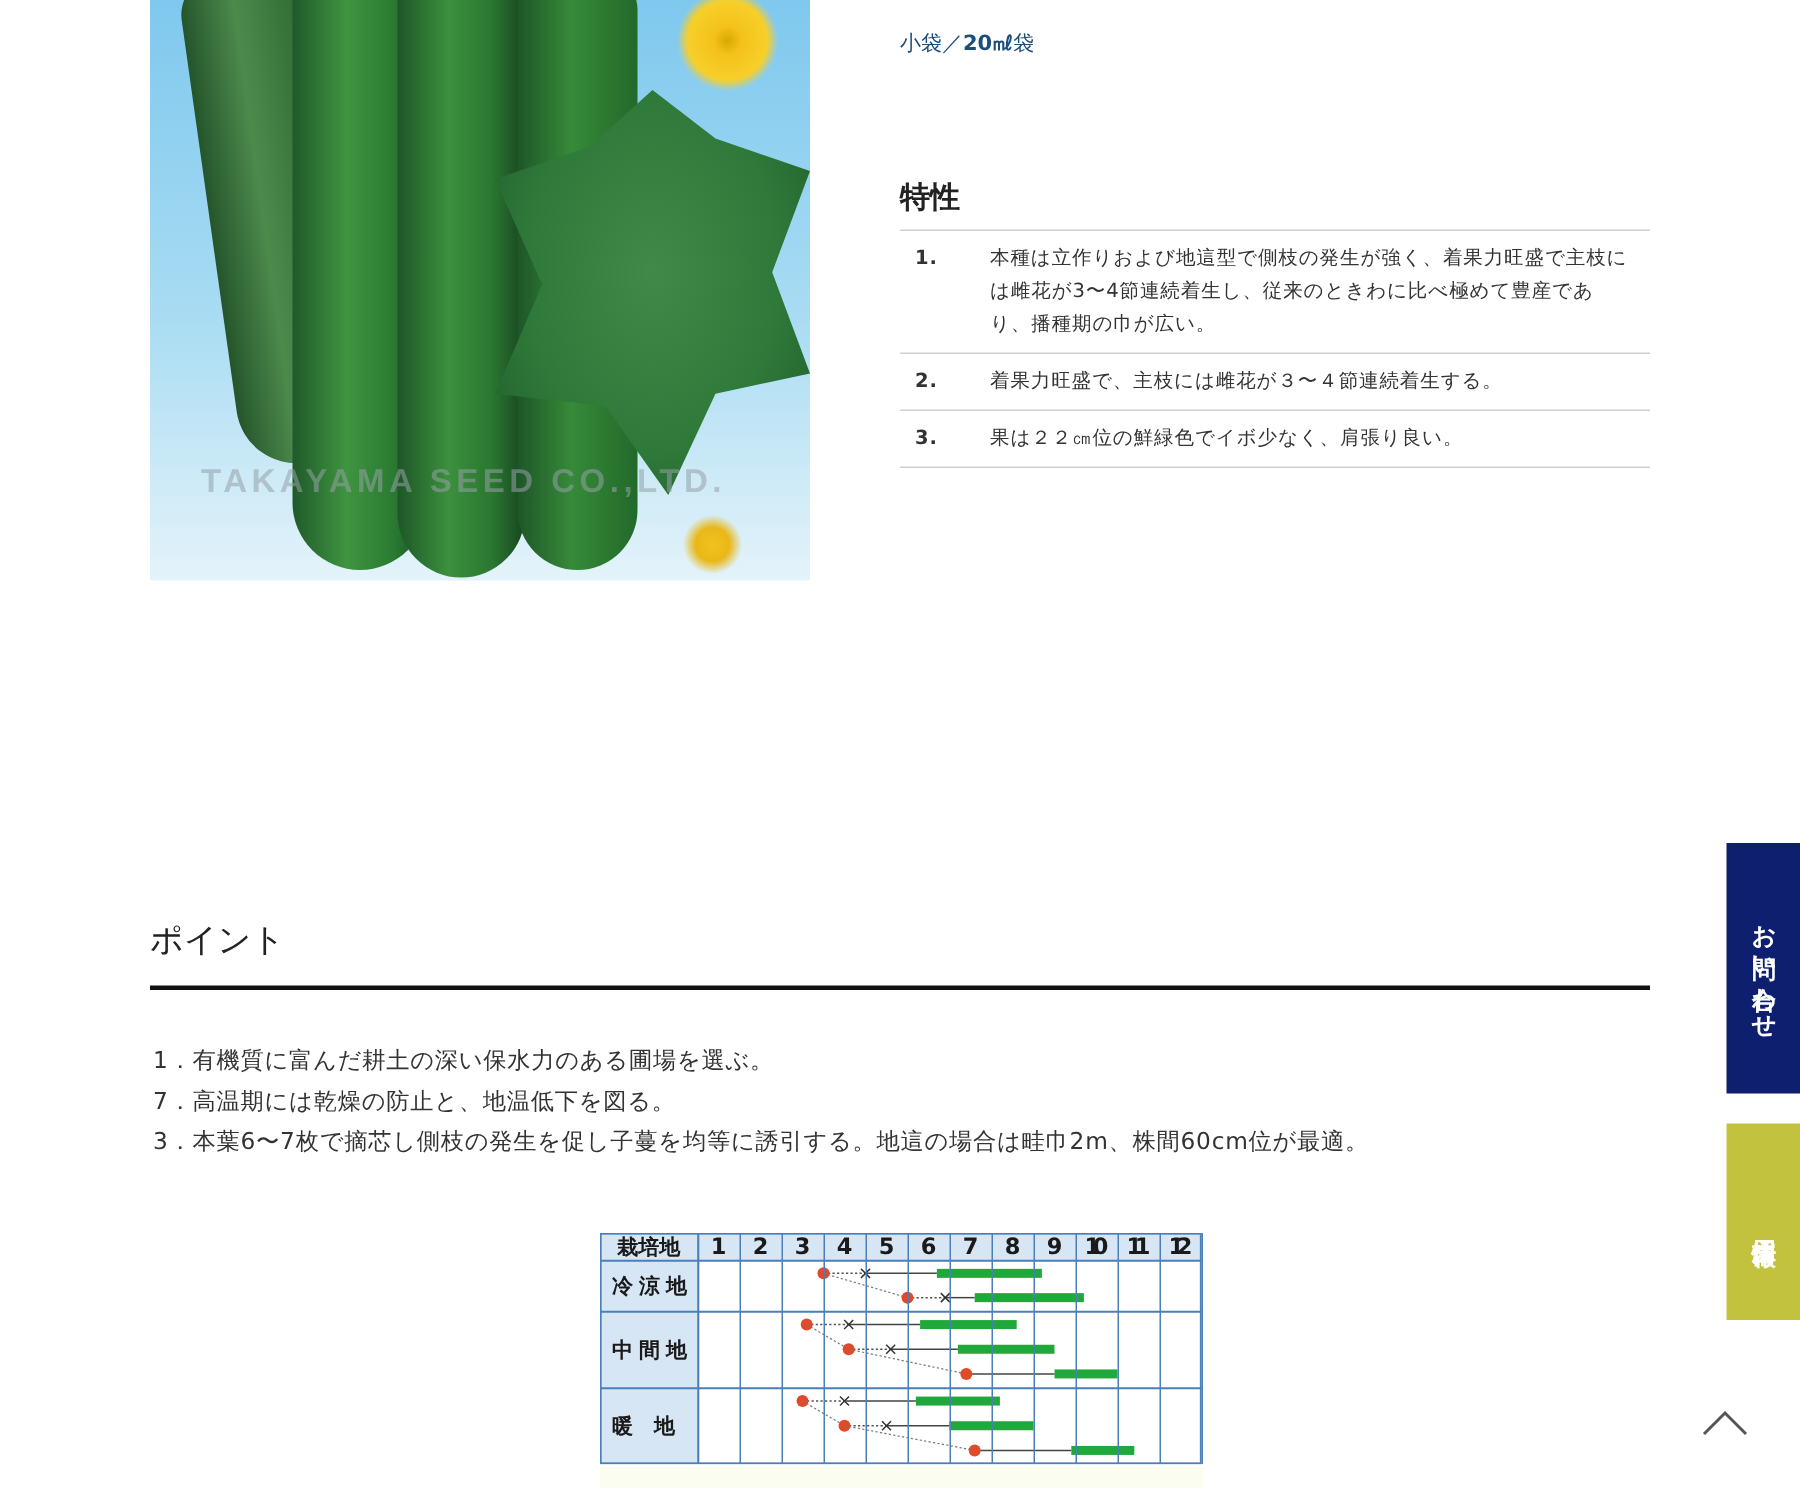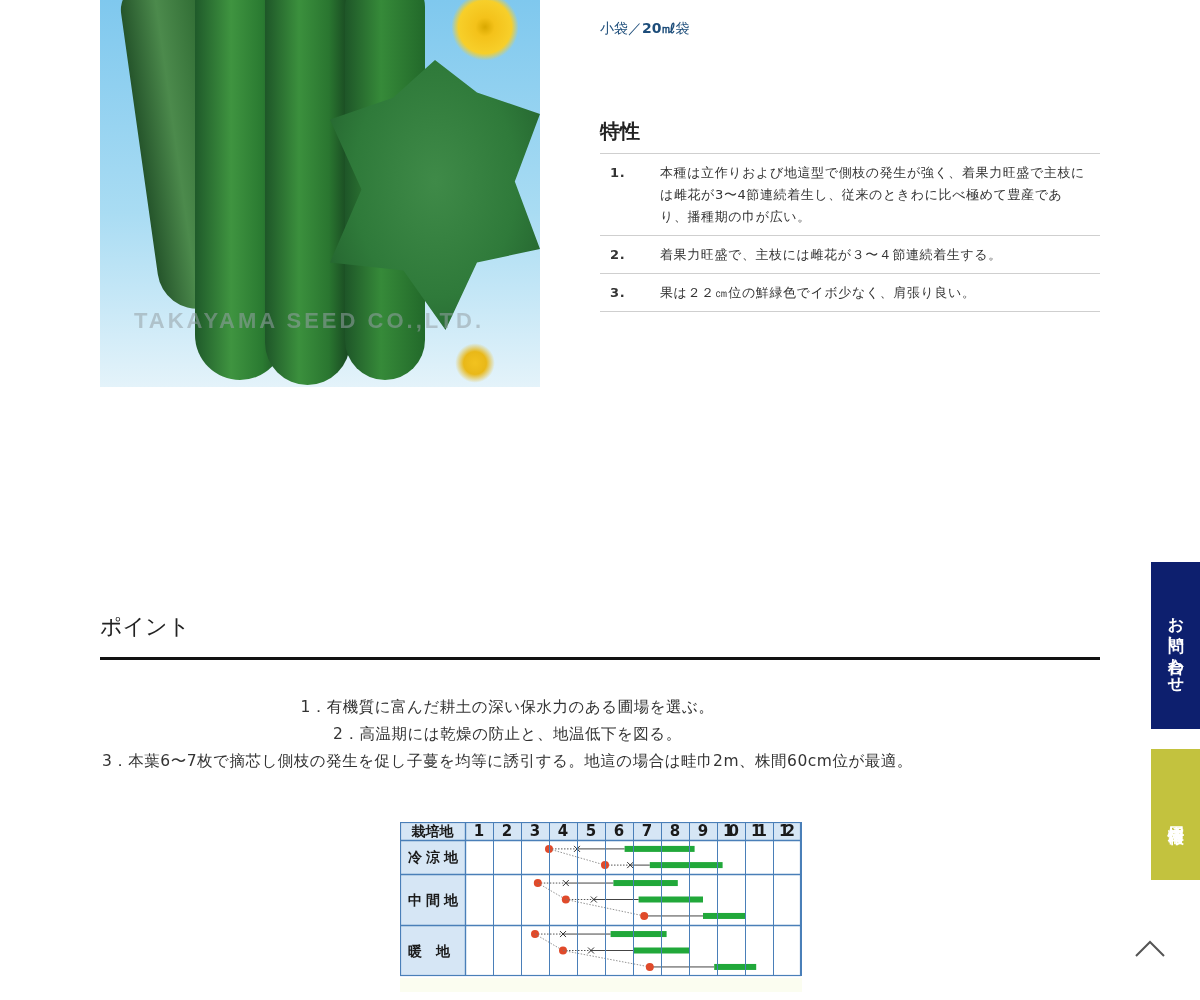--- a/index.html
+++ b/index.html
@@ -30,21 +30,21 @@
   .section-title-small { position: absolute; left: 600px; top: 94px; font-size: 20px; font-weight: bold; color: #222; margin-top: 24px; }
   .features { position: absolute; left: 600px; top: 153px; width: 500px; border-top: 1px solid #cfcfcf; }
   .feature-row { display: flex; border-bottom: 1px solid #cfcfcf; padding: 8px 0 7px 0; font-size: 13px; line-height: 22px; color: #333; letter-spacing: 0.6px; }
   .feature-num { width: 60px; padding-left: 10px; font-weight: bold; flex-shrink: 0; }
   .feature-text { flex: 1; padding-right: 14px; }
 
   
   .points-title { position: absolute; left: 100px; top: 612px; font-size: 22px; font-weight: normal; color: #222; }
   .points-rule { position: absolute; left: 100px; top: 657px; width: 1000px; height: 3px; background: #111; }
   .points-list { position: absolute; left: 102px; top: 694px; font-size: 15.5px; line-height: 27px; color: #333; letter-spacing: 0.5px; list-style: none; }
-  .points-list li { white-space: nowrap; text-align: center; }
+  .points-list li { white-space: nowrap; }
 
   
   .chart { position: absolute; left: 400px; top: 822px; width: 322px; height: 156px; }
   .chart-bottom-band { position: absolute; left: 400px; top: 978px; width: 402px; height: 14px; background: #fbfdf0; }
   .grid-svg { position: absolute; left: 0; top: 0; }
 
   
   .side-tab { position: absolute; right: 0; width: 49px; display: flex; justify-content: center; align-items: center; }
   .side-tab span { writing-mode: vertical-rl; text-orientation: upright; font-size: 16px; font-weight: bold; color: #fff; letter-spacing: 1px; }
   .tab-contact { top: 562px; height: 167px; background: #0d1f6e; }
@@ -82,21 +82,21 @@
   <div class="feature-row">
     <div class="feature-num">3.</div>
     <div class="feature-text">果は２２㎝位の鮮緑色でイボ少なく、肩張り良い。</div>
   </div>
 </div>
 
 <h2 class="points-title">ポイント</h2>
 <div class="points-rule"></div>
 <ul class="points-list">
   <li>1．有機質に富んだ耕土の深い保水力のある圃場を選ぶ。</li>
-  <li>2．高温期には乾燥の防止と、地温低下を図る。</li>
+  <li>7．高温期には乾燥の防止と、地温低下を図る。</li>
   <li>3．本葉6〜7枚で摘芯し側枝の発生を促し子蔓を均等に誘引する。地這の場合は畦巾2m、株間60cm位が最適。</li>
 </ul>
 
 <div class="chart">
   <svg class="grid-svg" id="chart-svg" width="402" height="156" viewBox="0 0 402 156">
       <rect x="0" y="0" width="401" height="154" fill="#ffffff"></rect>
       <rect x="0" y="0" width="401" height="18" fill="#d6e6f5"></rect>
       <rect x="0" y="18" width="65" height="136" fill="#d6e6f5"></rect>
       <text x="32.5" y="14" text-anchor="middle" font-size="14" font-weight="bold" fill="#1a1a1a" font-family="DejaVu Sans, sans-serif">栽培地</text>
       <text x="79" y="14" text-anchor="middle" font-size="15" font-weight="bold" fill="#1a1a1a" font-family="DejaVu Sans, sans-serif" textLength="8">1</text>

